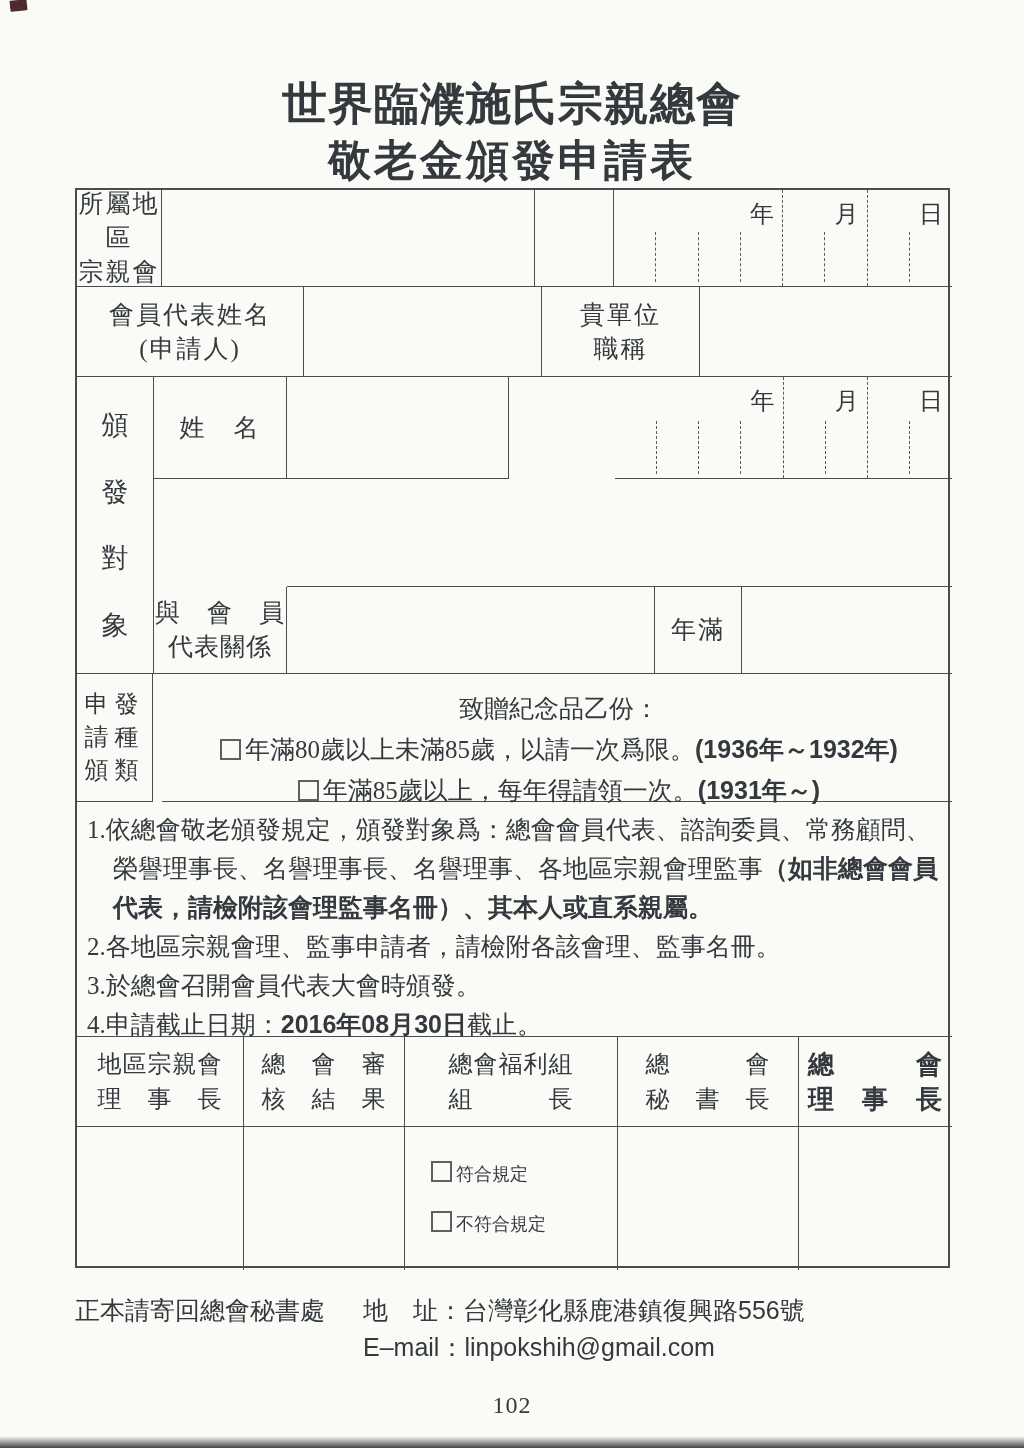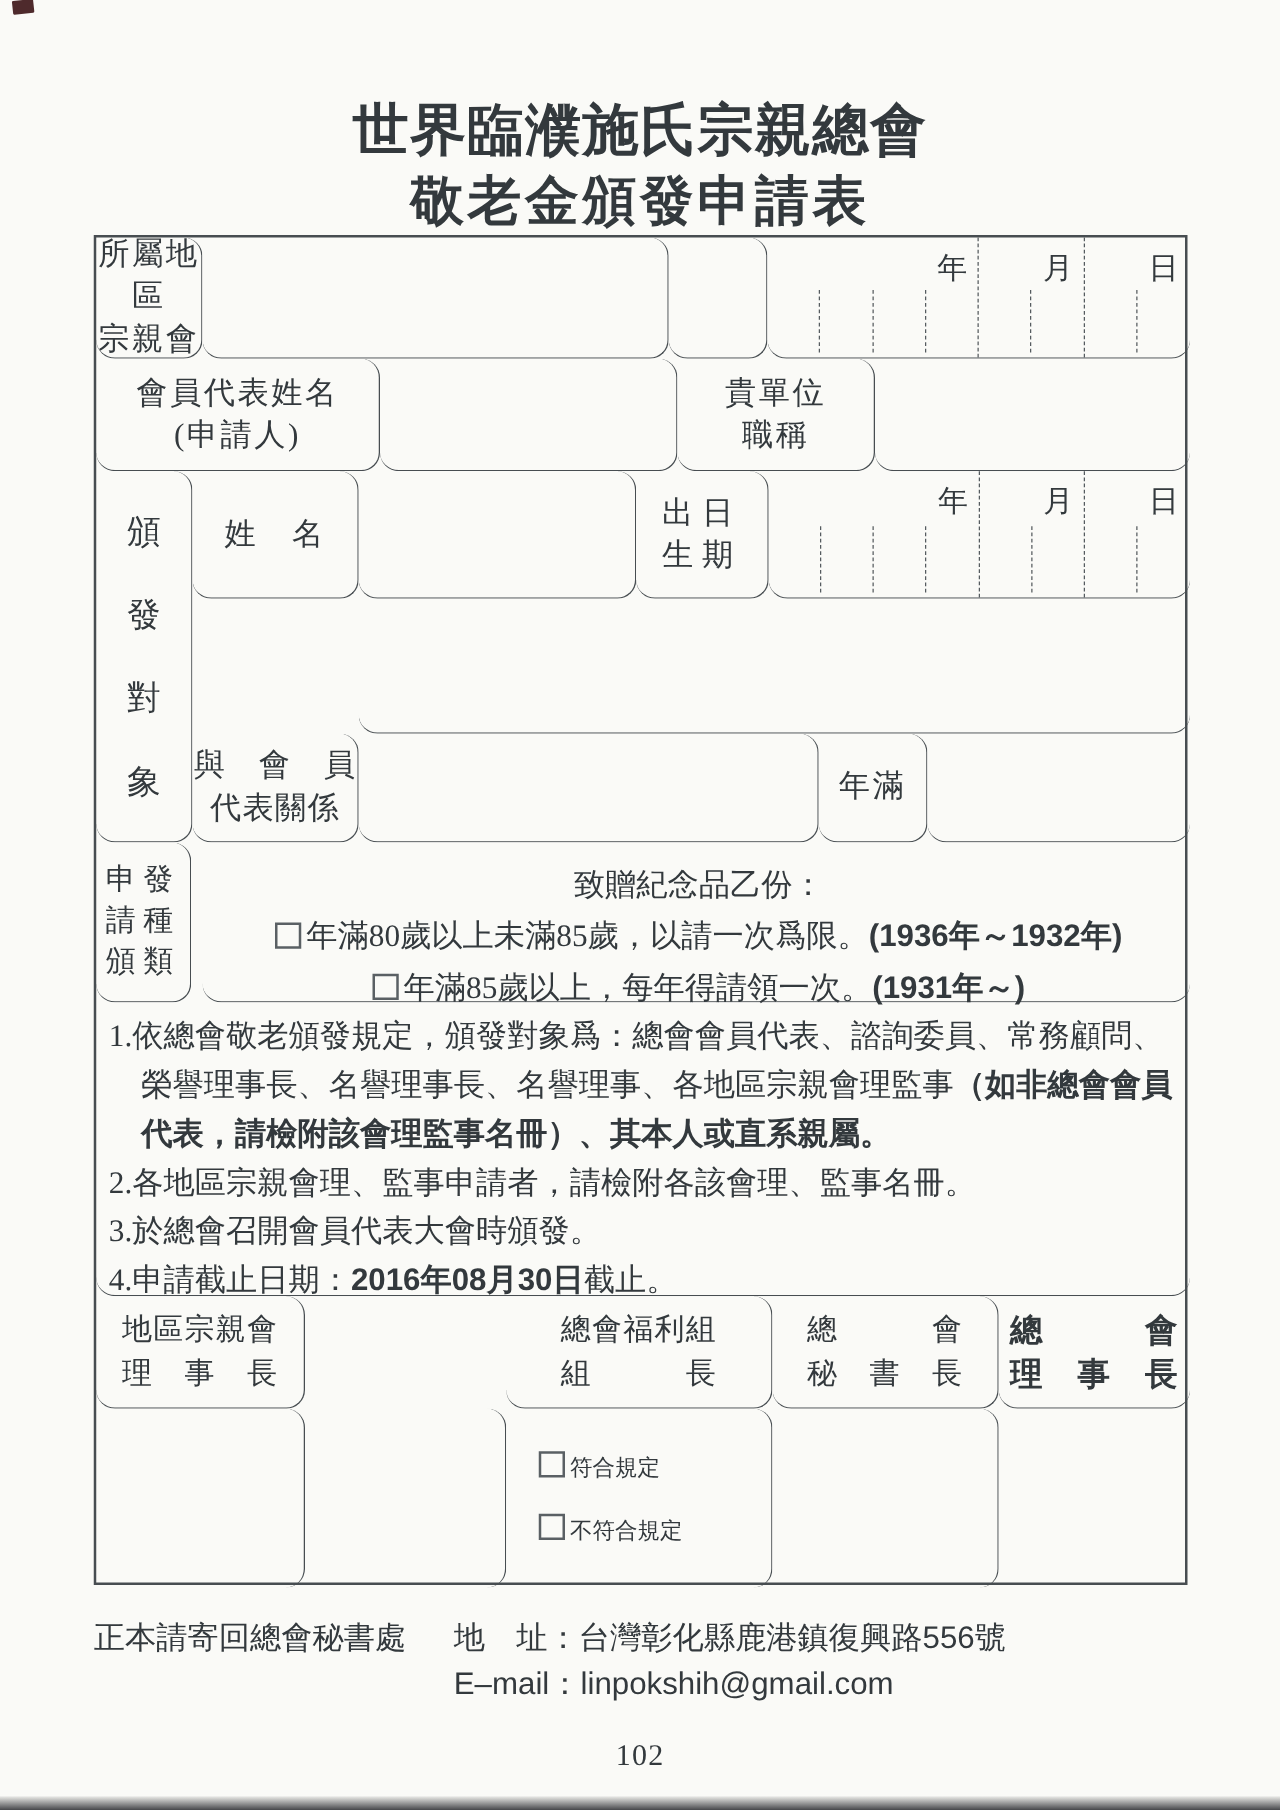--- a/index.html
+++ b/index.html
@@ -16,21 +16,21 @@
   }
   .gothic{font-family:"Liberation Sans", sans-serif;font-weight:600;}
   .sans{font-family:"Liberation Sans", sans-serif;}
 
   .corner-mark{position:absolute;left:10px;top:0;width:17px;height:11px;background:#4e2a2c;transform:rotate(-6deg);border-radius:1px;}
 
   .title1{position:absolute;left:0;top:74px;width:100%;text-align:center;font-size:45px;font-weight:700;letter-spacing:1px;}
   .title2{position:absolute;left:0;top:132px;width:100%;text-align:center;font-size:43px;font-weight:700;letter-spacing:3px;}
 
   .form-table{position:absolute;left:75px;top:188px;width:875px;height:1080px;border:2px solid var(--line);box-sizing:border-box;background:transparent;}
-  .cell{position:absolute;box-sizing:border-box;display:flex;flex-direction:column;align-items:center;justify-content:center;text-align:center;border-radius:15px;}
+  .cell{position:absolute;box-sizing:border-box;display:flex;flex-direction:column;align-items:center;justify-content:center;text-align:center;}
   .bR{border-right:1px solid var(--line);}
   .bB{border-bottom:1px solid var(--line);}
   .lbl{font-size:25px;line-height:34px;letter-spacing:2px;}
   .lbl .ln{display:block;}
 
   
   .date-cell{flex-direction:row;align-items:stretch;justify-content:flex-start;padding:0;}
   .dslot{position:relative;width:12.5%;height:100%;}
   .dash{position:absolute;right:0;width:0;border-right:1px dashed #555b5f;}
   .dash.half{top:44%;bottom:4px;}
@@ -124,24 +124,20 @@
       <span>發</span>
       <span>對</span>
       <span>象</span>
     </div>
   </div>
 
   <div class="cell bR bB lbl" style="left:77px;top:187px;width:133px;height:102px;">
     <span class="ln">姓　名</span>
   </div>
   <div class="cell bR bB" style="left:210px;top:187px;width:222px;height:102px;"></div>
-  <div class="cell bR bB lbl" style="left:432px;top:187px;width:106px;height:102px;letter-spacing:7px;">
-    <span class="ln">出日</span>
-    <span class="ln">生期</span>
-  </div>
   <div class="cell bB date-cell" style="left:538px;top:187px;width:337px;height:102px;">
     <div class="dslot">
         <i class="dash half"></i>
       </div>
     <div class="dslot">
         <i class="dash half"></i>
       </div>
     <div class="dslot">
         <i class="dash half"></i>
       </div>
@@ -191,20 +187,24 @@
     <p class="note-hang"><span>1.依總會敬老頒發規定，頒發對象爲：總會會員代表、諮詢委員、常務顧問、榮譽理事長、名譽理事長、名譽理事、各地區宗親會理監事</span><span class="gothic">（如非總會會員代表，請檢附該會理監事名冊）、其本人或直系親屬。</span></p>
     <p class="note-line">2.各地區宗親會理、監事申請者，請檢附各該會理、監事名冊。</p>
     <p class="note-line">3.於總會召開會員代表大會時頒發。</p>
     <p class="note-line"><span>4.申請截止日期：</span><span class="gothic">2016年08月30日</span><span>截止。</span></p>
   </div>
 
   <div class="cell bR bB appr" style="left:0;top:847px;width:167px;height:90px;">
     <span class="ln">地區宗親會</span>
     <span class="ln">理　事　長</span>
   </div>
+  <div class="cell bR bB appr" style="left:167px;top:847px;width:161px;height:90px;">
+    <span class="ln">總　會　審</span>
+    <span class="ln">核　結　果</span>
+  </div>
   <div class="cell bR bB appr" style="left:328px;top:847px;width:213px;height:90px;">
     <span class="ln">總會福利組</span>
     <span class="ln">組　　　長</span>
   </div>
   <div class="cell bR bB appr" style="left:541px;top:847px;width:181px;height:90px;">
     <span class="ln">總　　　會</span>
     <span class="ln">秘　書　長</span>
   </div>
   <div class="cell bB appr appr-bold gothic" style="left:722px;top:847px;width:153px;height:90px;">
     <span class="ln">總　　　會</span>

